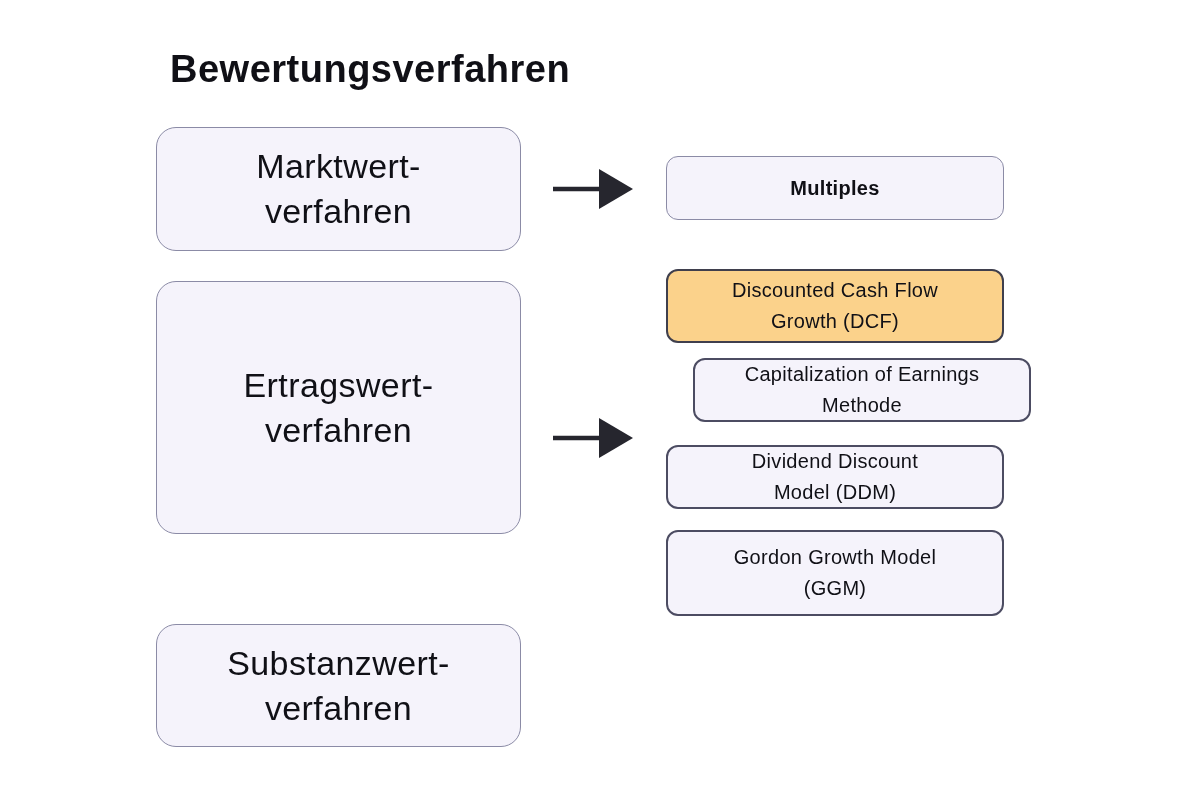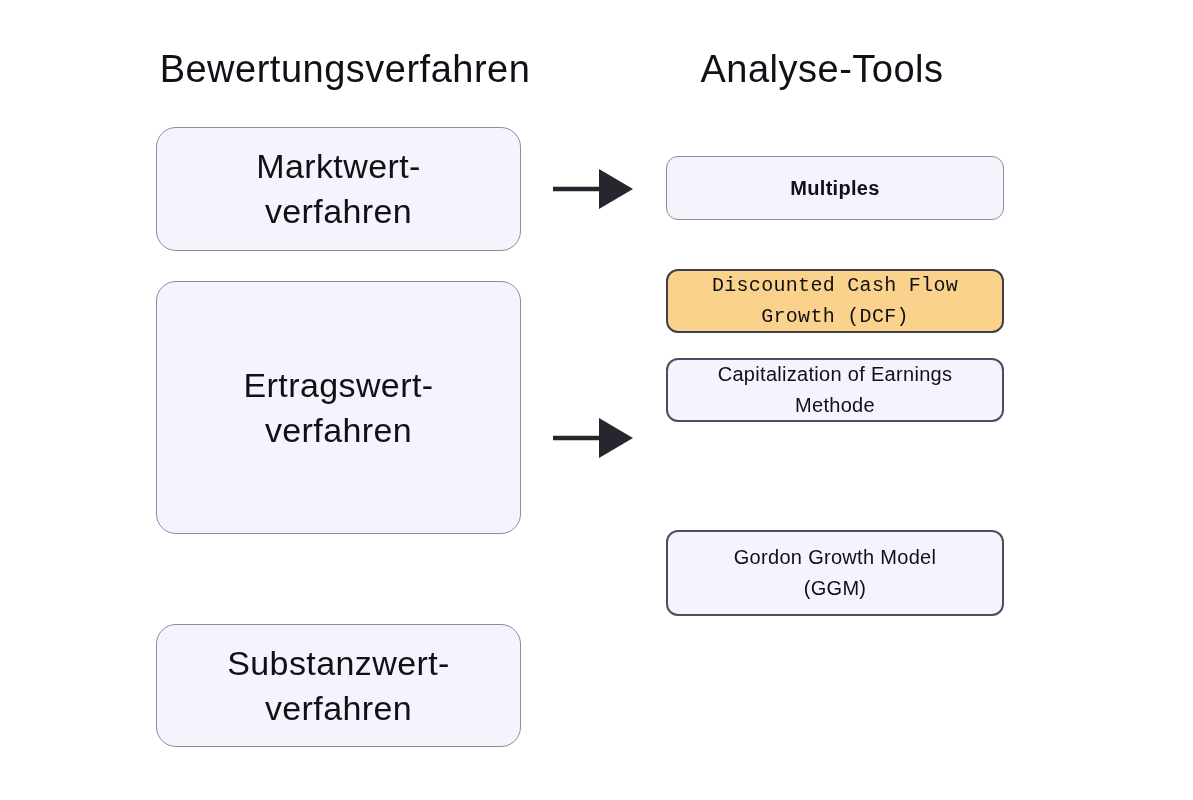--- a/index.html
+++ b/index.html
@@ -13,25 +13,25 @@
     width: 1193px;
     height: 800px;
     background: #ffffff;
     overflow: hidden;
   }
   .col-title {
     position: absolute;
     top: 48px;
     height: 50px;
     font-size: 38px;
-    font-weight: 400;
+    font-weight: 700;
     letter-spacing: 0.5px;
-    text-align: center;
     color: var(--text, #101016);
     white-space: nowrap;
+    margin-left: 25px;
   }
   .title-left  { left: 145px; width: 400px; }
   .title-right { left: 622px; width: 400px; }
 
   .box {
     position: absolute;
     display: flex;
     flex-direction: column;
     align-items: center;
     justify-content: center;
@@ -62,43 +62,42 @@
   .highlight {
     background: var(--highlight-fill, #fbd28b);
     border: 2px solid var(--highlight-border, #3f3f4d);
   }
 
   #box-marktwert    { top: 127px; height: 124px; }
   #box-ertragswert  { top: 281px; height: 253px; }
   #box-substanzwert { top: 624px; height: 123px; align-items: center; }
 
   #box-multiples      { top: 156px; height: 64px; font-weight: bold; }
-  #box-dcf            { top: 269px; height: 64px; font-family: Liberation Mono, monospace; }
-  #box-capitalization { top: 358px; height: 64px; }
+  #box-dcf            { top: 269px; height: 74px; }
+  #box-capitalization { top: 358px; height: 64px; margin-left: 27px; }
   #box-ddm            { top: 445px; height: 64px; }
   #box-ggm            { top: 530px; height: 86px; }
 
   .arrow {
     position: absolute;
     width: 84px;
     height: 44px;
   }
   #arrow-1 { left: 551px; top: 167px; }
   #arrow-2 { left: 551px; top: 416px; }
   .arrow line    { stroke: var(--arrow, #26262e); stroke-width: 4.5px; }
   .arrow polygon { fill: var(--arrow, #26262e); }
 </style>
 </head>
 <body>
 
 <div class="canvas">
 
   <div class="col-title title-left">Bewertungsverfahren</div>
 
-  <div class="col-title title-right">Analyse-Tools</div>
 
   <div class="box box-left" id="box-marktwert">
     <span>Marktwert-</span>
     <span>verfahren</span>
   </div>
 
   <div class="box box-left" id="box-ertragswert">
     <span>Ertragswert-</span>
     <span>verfahren</span>
   </div>
@@ -125,19 +124,23 @@
   <div class="box box-right highlight" id="box-dcf">
     <span>Discounted Cash Flow</span>
     <span>Growth (DCF)</span>
   </div>
 
   <div class="box box-right border-dark" id="box-capitalization">
     <span>Capitalization of Earnings</span>
     <span>Methode</span>
   </div>
 
+  <div class="box box-right border-dark" id="box-ddm">
+    <span>Dividend Discount</span>
+    <span>Model (DDM)</span>
+  </div>
 
   <div class="box box-right border-dark" id="box-ggm">
     <span>Gordon Growth Model</span>
     <span>(GGM)</span>
   </div>
 
 </div>
 
 </body></html>

